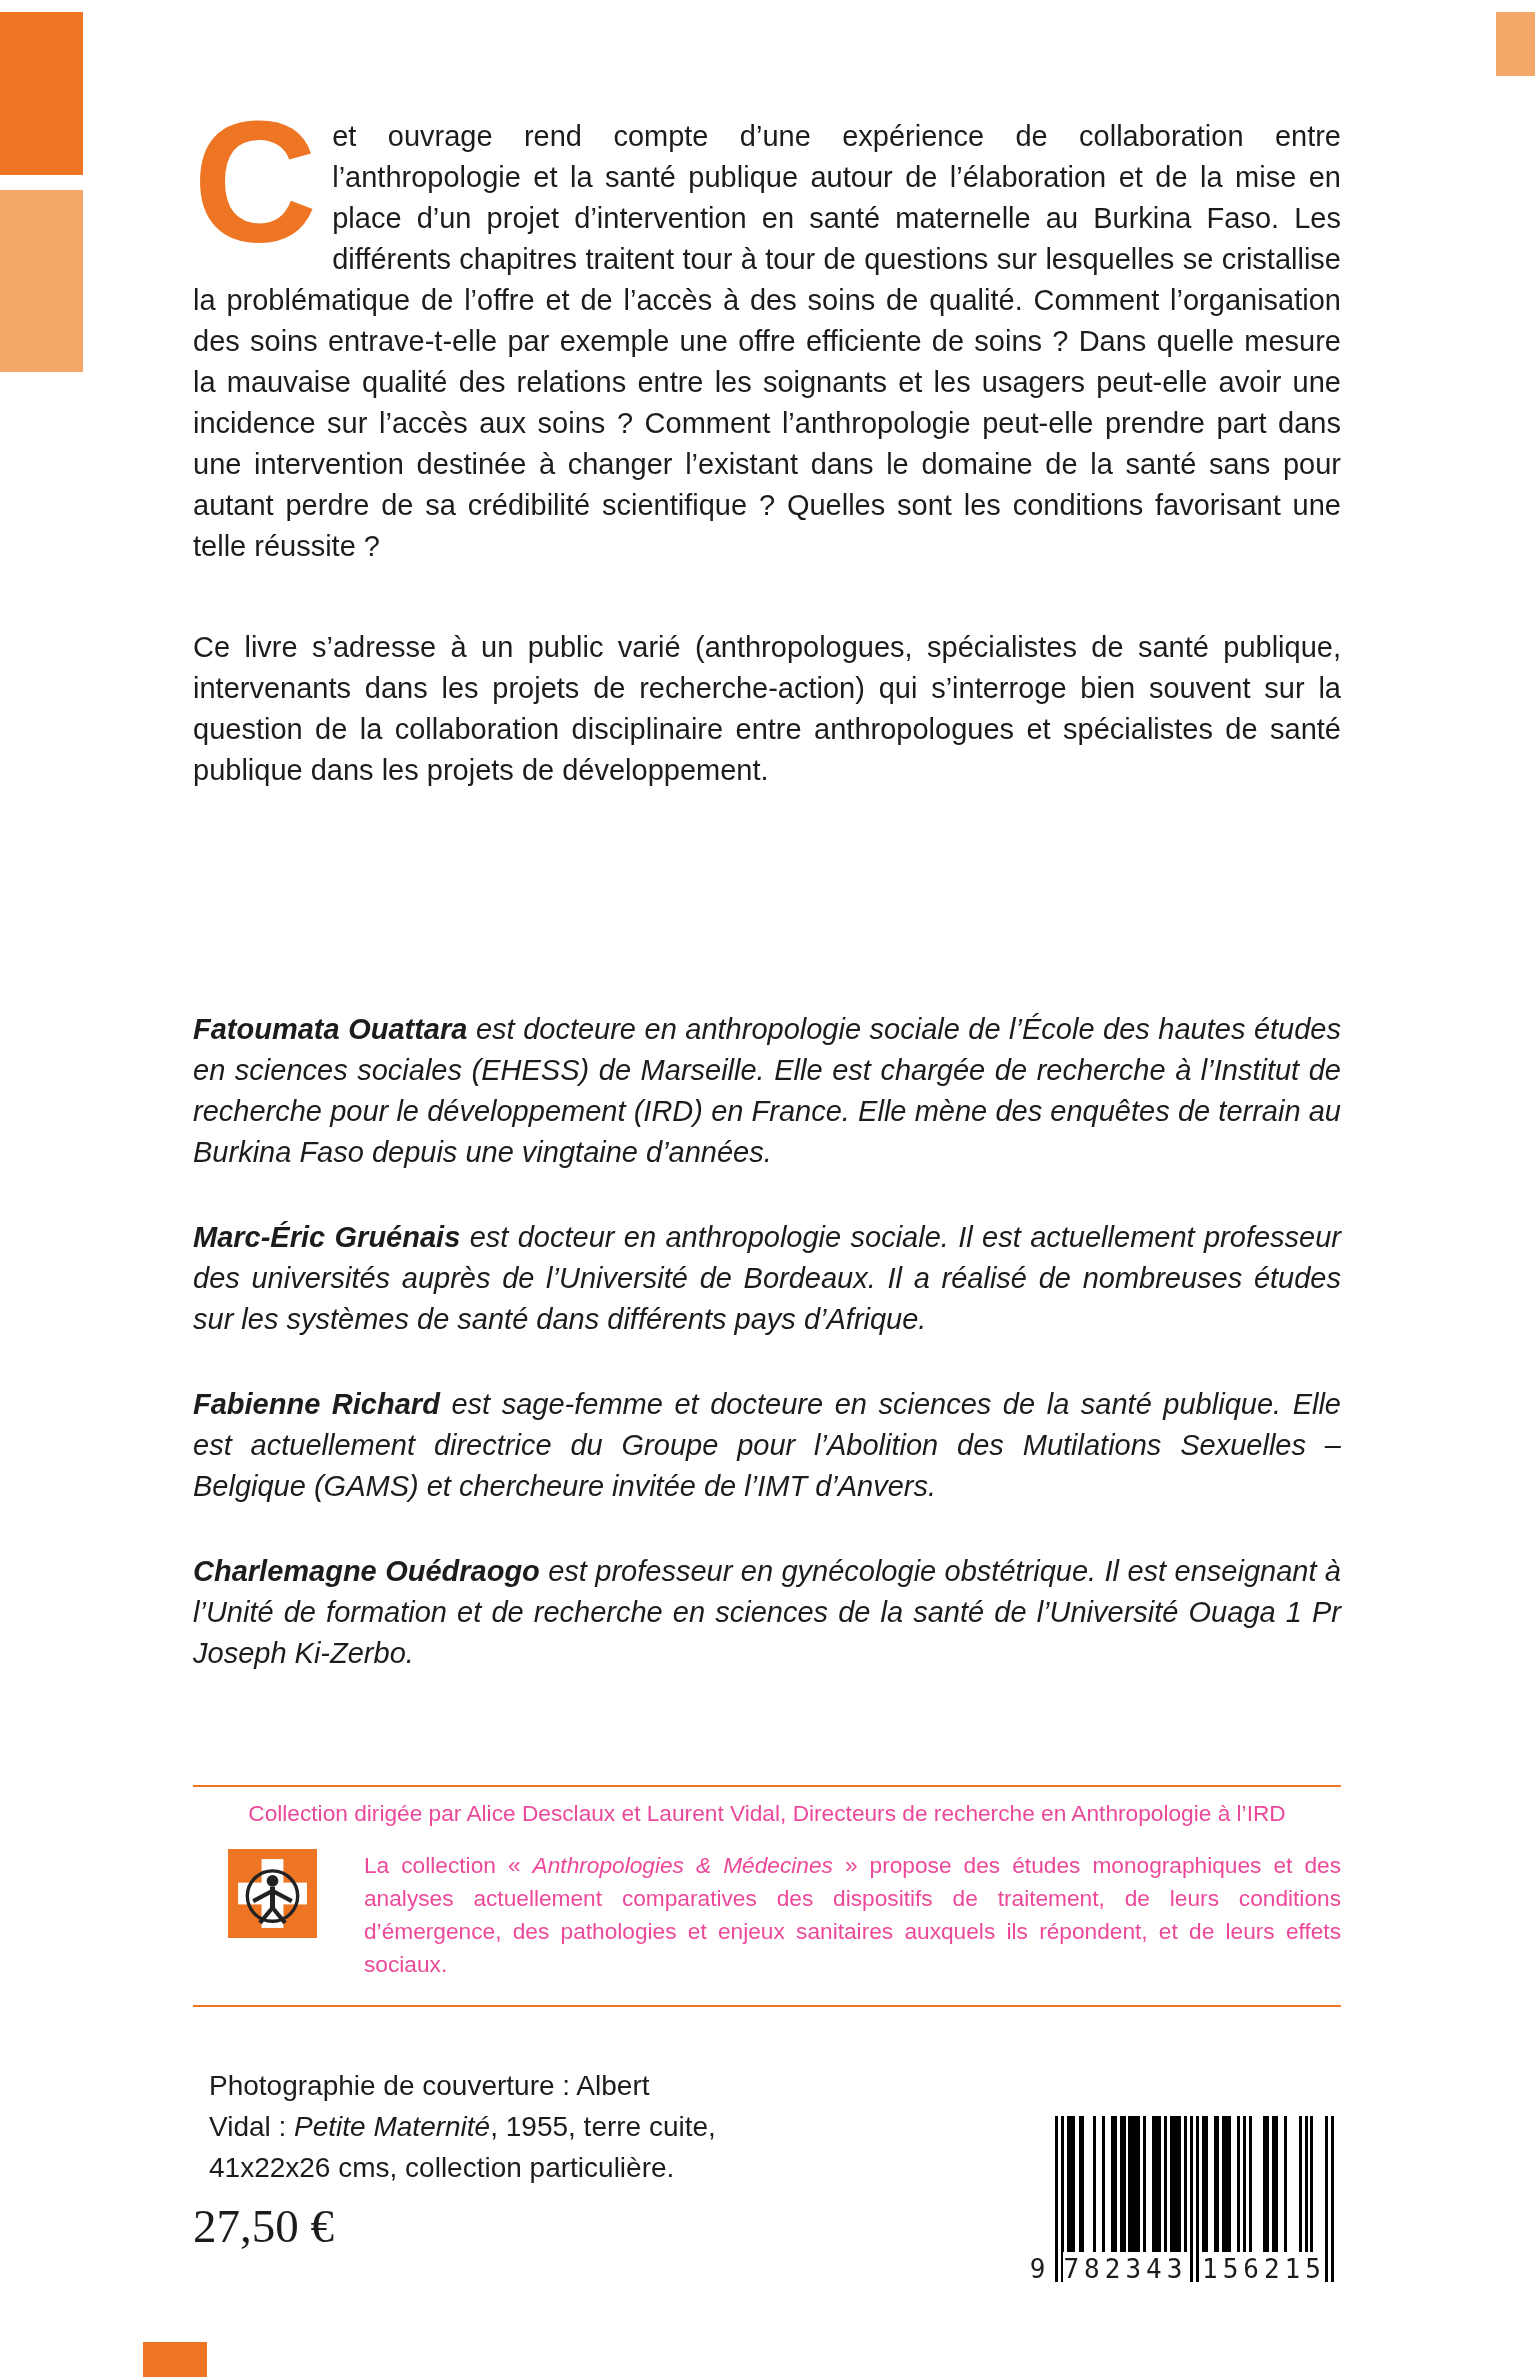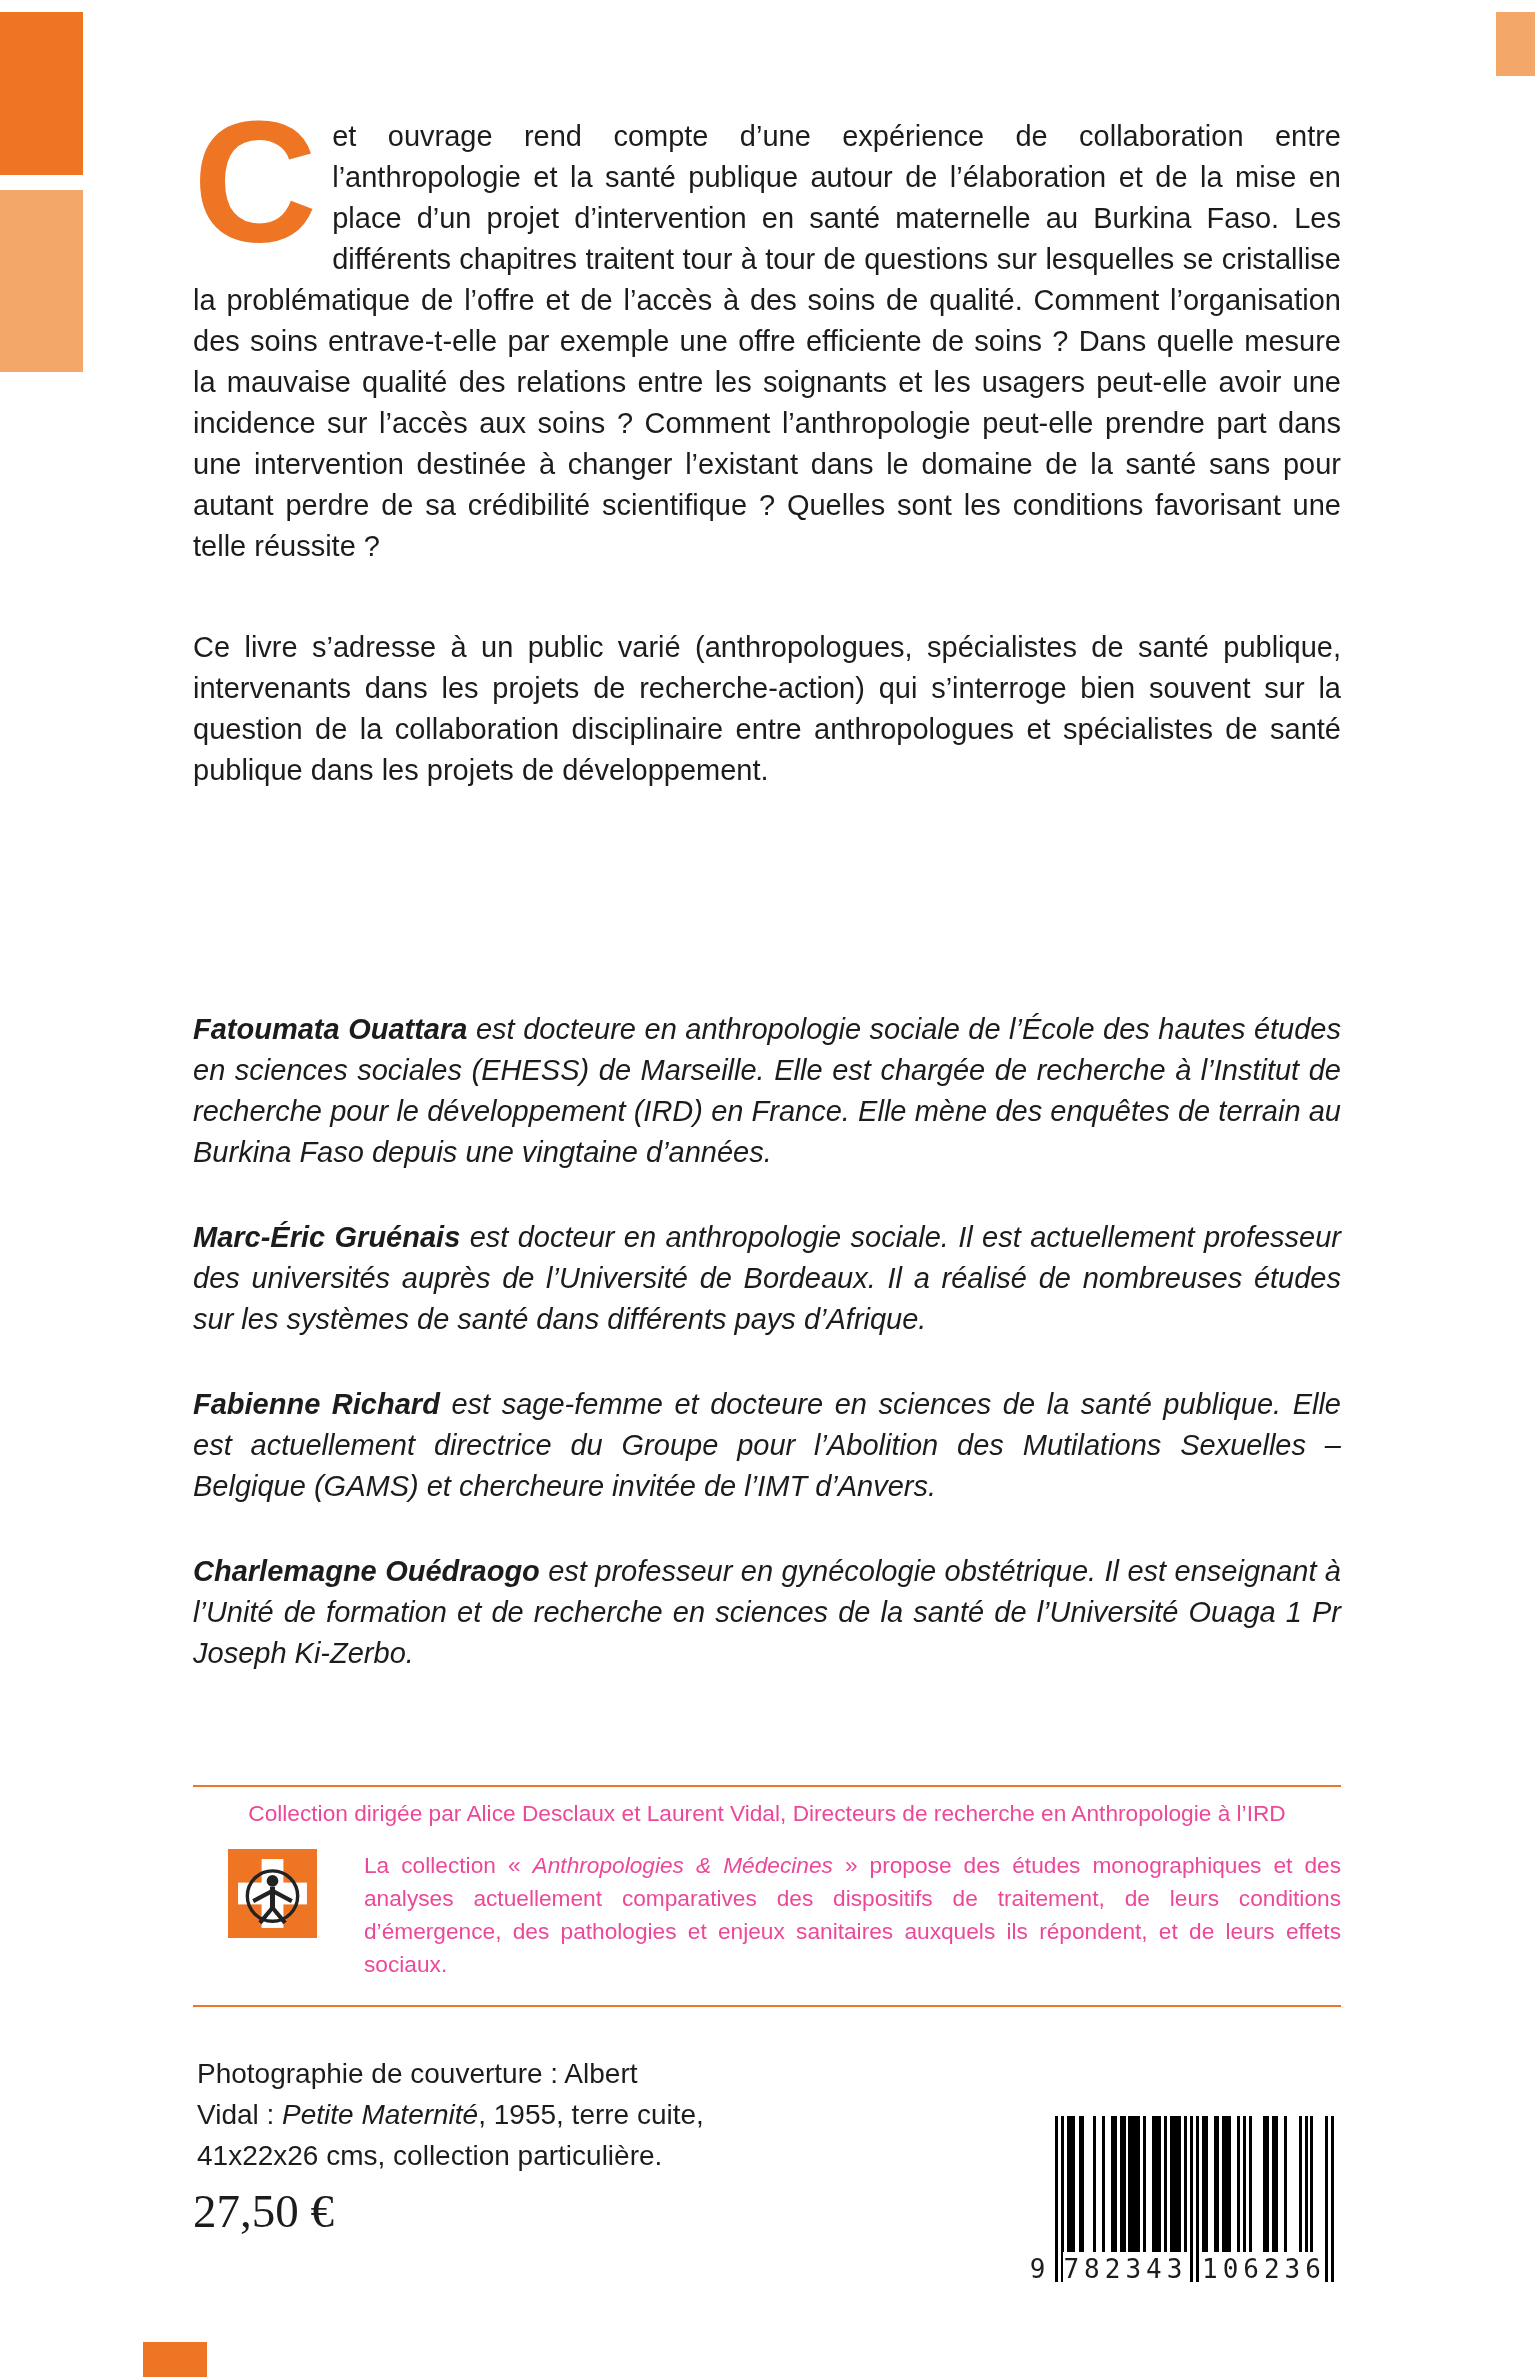--- a/index.html
+++ b/index.html
@@ -52,21 +52,21 @@
   .collection-body{display:flex;align-items:flex-start;margin-top:22px;}
   .logo{width:89px;height:89px;margin-left:35px;flex:none;}
   .collection-desc{
     margin:0 0 0 47px;flex:1;
     font-size:22.7px;line-height:33px;text-align:justify;
   }
   .collection .rule-bottom{margin-top:23.5px;}
 
   
   .footer-left{position:absolute;left:193px;top:2049px;width:638px;}
-  .photo-credit{margin:4px;font-size:28px;line-height:41px;}
+  .photo-credit{margin:16px;font-size:28px;line-height:41px;}
   .isbn{margin:37px 0 0 0;font-size:28px;line-height:34px;}
   .price{
     margin:13.4px 0 0 0;
     font-family:"Liberation Serif",serif;
     font-size:47px;line-height:44px;
   }
 
   
   .barcode{position:absolute;left:1055px;top:2116px;width:279px;height:198px;}
   .bars{position:relative;width:279px;height:166px;}
@@ -180,17 +180,17 @@
         <div class="bar" style="left: 220px; width: 2.9px; height: 141px;"></div>
         <div class="bar" style="left: 229px; width: 2.9px; height: 141px;"></div>
         <div class="bar" style="left: 244px; width: 2.9px; height: 141px;"></div>
         <div class="bar" style="left: 250px; width: 2.9px; height: 141px;"></div>
         <div class="bar" style="left: 255px; width: 2.9px; height: 141px;"></div>
         <div class="bar" style="left: 270px; width: 2.9px; height: 166px;"></div>
         <div class="bar" style="left: 276px; width: 2.9px; height: 166px;"></div>
       </div>
     <div class="bc-digit bc-left">9</div>
     <div class="bc-digit bc-g1">782343</div>
-    <div class="bc-digit bc-g2">106236</div>
+    <div class="bc-digit bc-g2">156215</div>
   </div>
 
 </div>
 
 
 </body></html>

